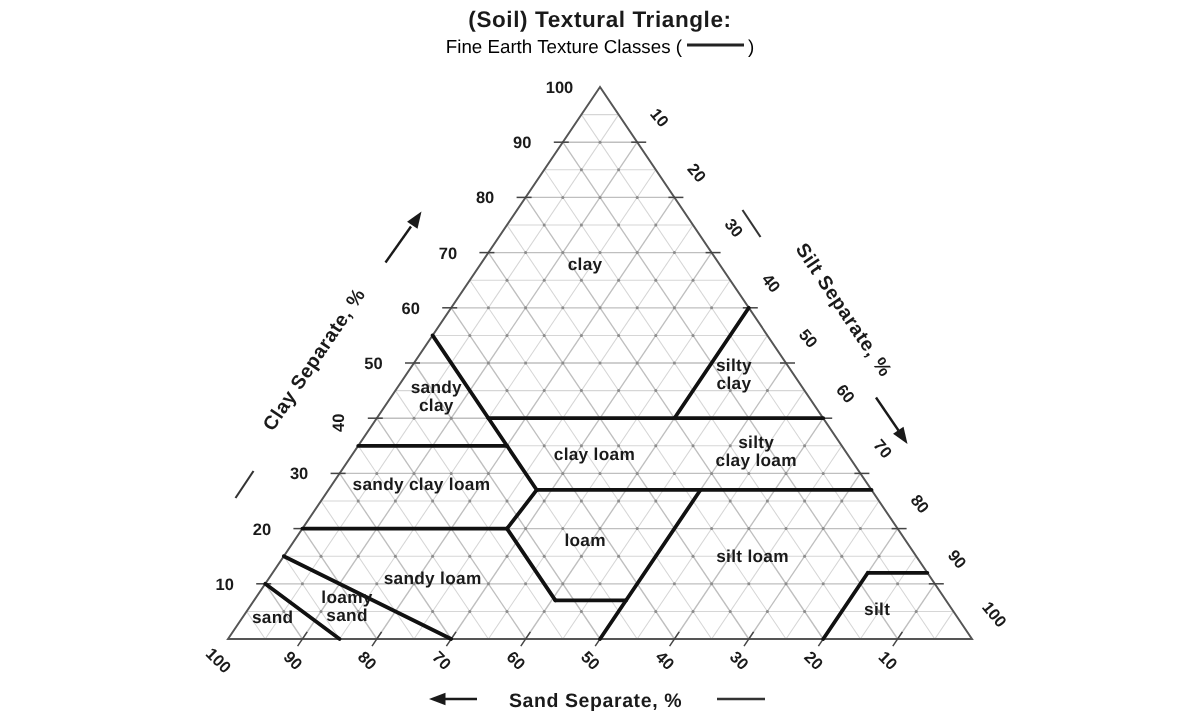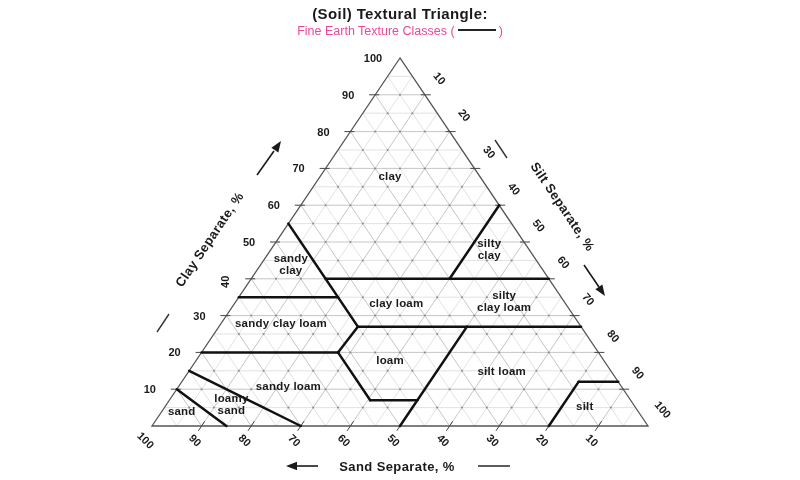--- a/index.html
+++ b/index.html
@@ -1,20 +1,20 @@
 <!DOCTYPE html>
 <html><head>
 <meta charset="utf-8">
 <style>
   html,body{margin:0;padding:0;background:#ffffff;}
   .canvas{position:relative;width:800px;height:480px;background:#ffffff;overflow:hidden;
           font-family:"Liberation Sans","DejaVu Sans",sans-serif;}
   .title-block{position:absolute;top:5px;left:0;width:100%;text-align:center;color:#1a1a1a;}
   .main-title{font-size:15px;font-weight:bold;letter-spacing:.4px;}
-  .sub-title{font-size:12.5px;font-weight:normal;margin-top:2px;color:#ec4899;}
+  .sub-title{font-size:12.5px;font-weight:normal;margin-top:2px;color:#000000;}
   .legend-dash{display:inline-block;width:38px;border-top:2px solid #222;vertical-align:middle;
                margin:0 3px 3px 3px;}
   svg text{font-family:"Liberation Sans","DejaVu Sans",sans-serif;}
 </style>
 </head>
 <body>
 
 <div class="canvas">
   <div class="title-block">
     <div class="main-title">(Soil) Textural Triangle:</div>

